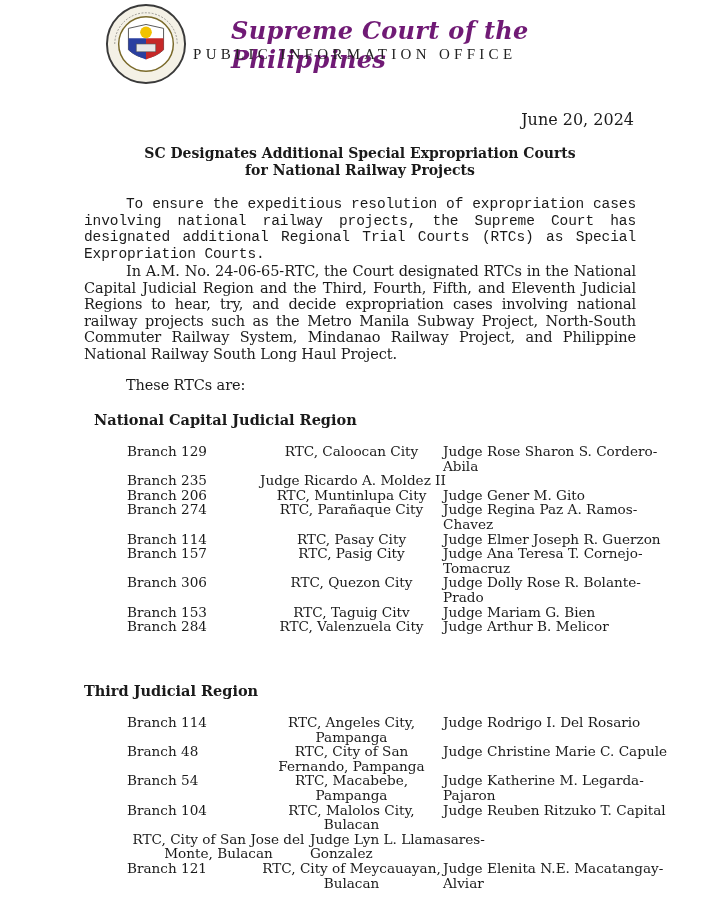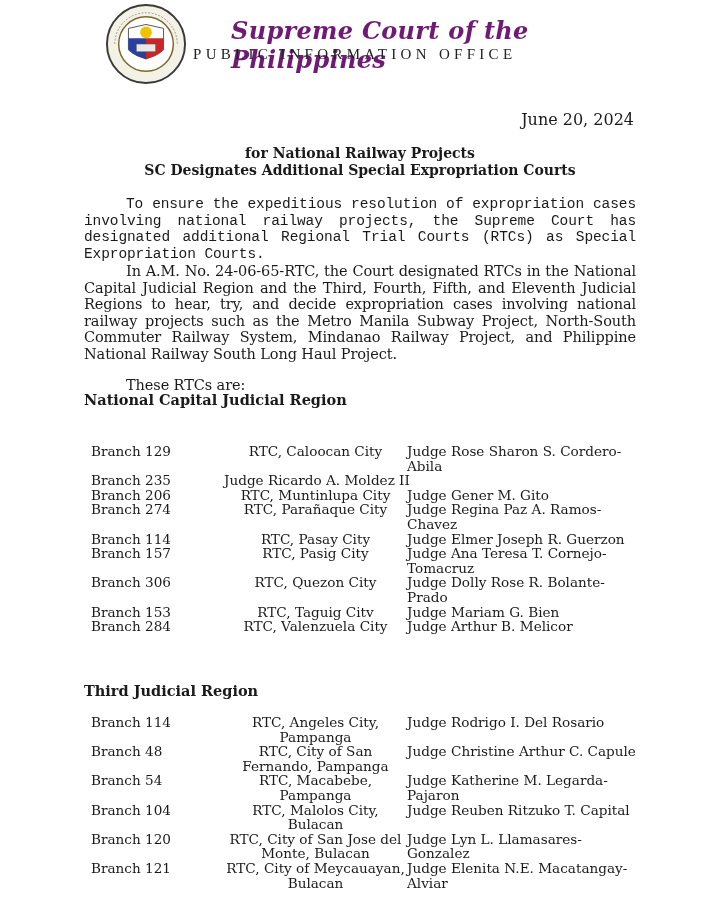--- a/index.html
+++ b/index.html
@@ -27,26 +27,26 @@
   .para {
     position:absolute; left:84px; width:552px; font-size:14.5px; line-height:16.6px;
     text-align:justify; text-indent:42px; letter-spacing:-0.1px;
   }
   .p1 { top:196px;font-family:Liberation Mono, monospace; }
   .p2 { top:263px; }
   .p3 { top:377px; }
   .region {
     position:absolute; left:84px; font-weight:bold; font-size:14.5px;
   }
-  .r1 { top:391px; }
+  .r1 { top:411px;margin-left:10px; }
   .r2 { top:682px; }
   .table { position:absolute; left:91px; width:560px; font-size:13.6px; line-height:14.6px; }
   .t1 { top:444px; }
   .t2 { top:715px; }
-  .row { display:flex; }
+  .row { display:flex;margin-left:36px; }
   .c1 { width:133px; flex:none; }
   .c2 { width:183px; flex:none;text-align:center; }
   .c3 { width:230px; flex:none; }
 </style>
 </head>
 <body>
 
 <div class="letterhead">
   <svg class="seal" viewBox="0 0 84 84">
     <circle cx="42" cy="42" r="40" fill="#f4f1e6" stroke="#3a3a3a" stroke-width="2"></circle>
@@ -58,22 +58,22 @@
     <rect x="32" y="42" width="20" height="8" fill="#e8e8e8" stroke="#555" stroke-width="0.6"></rect>
     <path d="M10 42 A32 32 0 0 1 74 42" fill="none" stroke="#444" stroke-width="0.5" stroke-dasharray="2 1.5"></path>
   </svg>
   <div class="lh-title">Supreme Court of the Philippines</div>
   <div class="lh-sub">PUBLIC INFORMATION OFFICE</div>
 </div>
 
 <div class="date">June 20, 2024</div>
 
 <div class="headline">
+  <div>SC Designates Additional Special Expropriation Courts</div>
   <div>for National Railway Projects</div>
-  <div>SC Designates Additional Special Expropriation Courts</div>
 </div>
 
 <div class="para p1">To ensure the expeditious resolution of expropriation cases involving national railway projects, the Supreme Court has designated additional Regional Trial Courts (RTCs) as Special Expropriation Courts.</div>
 <div class="para p2">In A.M. No. 24-06-65-RTC, the Court designated RTCs in the National Capital Judicial Region and the Third, Fourth, Fifth, and Eleventh Judicial Regions to hear, try, and decide expropriation cases involving national railway projects such as the Metro Manila Subway Project, North-South Commuter Railway System, Mindanao Railway Project, and Philippine National Railway South Long Haul Project.</div>
 <div class="para p3">These RTCs are:</div>
 
 <div class="region r1">National Capital Judicial Region</div>
 <div class="table t1">
   <div class="row">
       <div class="c1">Branch 129</div>
@@ -124,34 +124,33 @@
 <div class="region r2">Third Judicial Region</div>
 <div class="table t2">
   <div class="row">
       <div class="c1">Branch 114</div>
       <div class="c2">RTC, Angeles City, Pampanga</div>
       <div class="c3">Judge Rodrigo I. Del Rosario</div>
     </div>
   <div class="row">
       <div class="c1">Branch 48</div>
       <div class="c2">RTC, City of San Fernando, Pampanga</div>
-      <div class="c3">Judge Christine Arthur C. Capule</div>
+      <div class="c3">Judge Christine Marie C. Capule</div>
     </div>
   <div class="row">
       <div class="c1">Branch 54</div>
       <div class="c2">RTC, Macabebe, Pampanga</div>
       <div class="c3">Judge Katherine M. Legarda-Pajaron</div>
     </div>
   <div class="row">
       <div class="c1">Branch 104</div>
       <div class="c2">RTC, Malolos City, Bulacan</div>
       <div class="c3">Judge Reuben Ritzuko T. Capital</div>
     </div>
   <div class="row">
-      <div class="c1">Branch  120</div>
       <div class="c2">RTC, City of San Jose del Monte, Bulacan</div>
       <div class="c3">Judge Lyn L. Llamasares-Gonzalez</div>
     </div>
   <div class="row">
       <div class="c1">Branch  121</div>
       <div class="c2">RTC, City of Meycauayan, Bulacan</div>
       <div class="c3">Judge Elenita N.E. Macatangay-Alviar</div>
     </div>
 </div>
 

